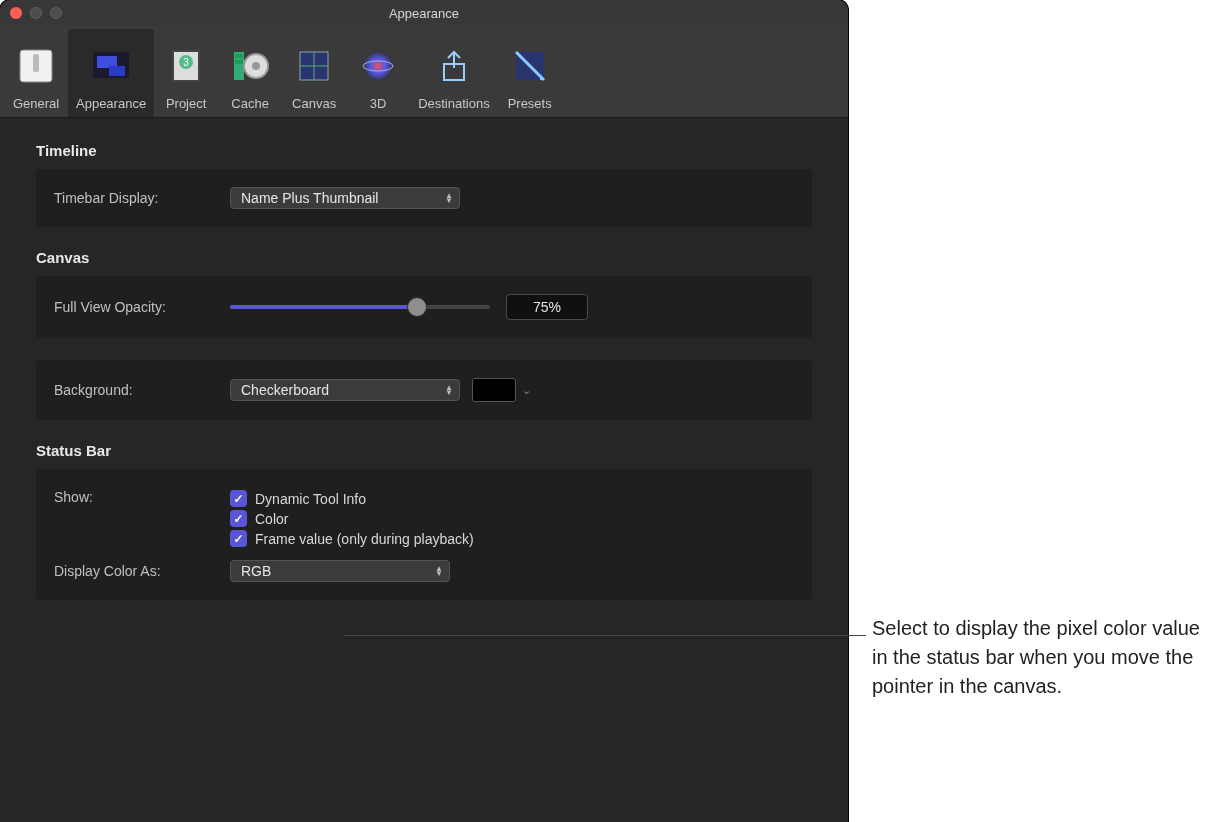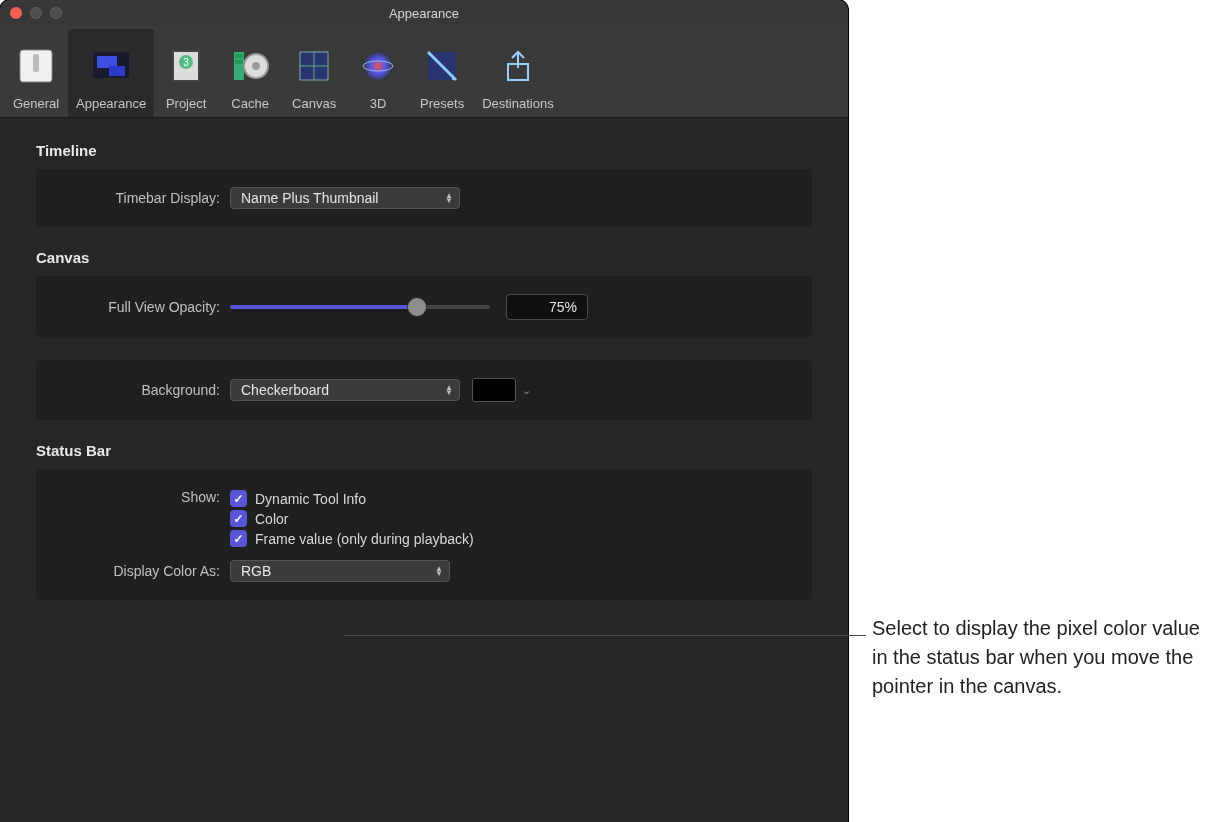--- a/index.html
+++ b/index.html
@@ -30,21 +30,21 @@
   .tool-item.active { background: #2a2a2a; }
   .tool-icon {
     width: 48px; height: 48px; display: flex; align-items: center; justify-content: center;
     margin-bottom: 6px;
   }
   .content { padding: 24px 36px; color: #e8e8e8; }
   .section { margin-bottom: 22px; }
   .section-title { font-size: 15px; color: #e8e8e8; margin-bottom: 10px; font-weight: 700; }
   .section-body { background: #1f1f1f; border-radius: 4px; padding: 14px 18px; }
   .row { display: flex; align-items: center; margin: 4px 0; }
-  .label { width: 176px; text-align: right; color: #c0c0c0; font-size: 14px; padding-right: 10px; }
+  .label { width: 176px; text-align: left; color: #c0c0c0; font-size: 14px; padding-right: 10px; }
   .select {
     background: #3b3b3b; border: 1px solid #545454; border-radius: 4px; color: #e6e6e6;
     font-size: 14px; padding: 3px 24px 3px 10px; height: 22px; position: relative;
     display: inline-flex; align-items: center; min-width: 230px; cursor: pointer;
   }
   .select-arrows {
     position: absolute; right: 6px; top: 50%; transform: translateY(-50%);
     display: flex; flex-direction: column; line-height: 5px; font-size: 8px; color: #bbb;
   }
   .slider-wrap { display: flex; align-items: center; flex: 1; gap: 16px; }
@@ -53,21 +53,21 @@
   }
   .slider-fill { position: absolute; left: 0; top: 0; bottom: 0; background: #5856d6; border-radius: 2px; }
   .slider-knob {
     position: absolute; top: 50%; transform: translate(-50%,-50%);
     width: 18px; height: 18px; border-radius: 50%; background: #8e8e8e;
     box-shadow: 0 0 0 1px #333;
   }
   .num-field {
     background: #101010; border: 1px solid #4a4a4a; border-radius: 4px;
     color: #e6e6e6; font-size: 14px; padding: 3px 10px; width: 82px; text-align: right; height: 26px;
-    display: inline-flex; align-items: center; justify-content: flex-end;
+    display: inline-flex; align-items: center; justify-content: center;
   }
   .color-well {
     width: 44px; height: 24px; background: #000; border: 1px solid #555; border-radius: 3px;
     display: inline-block; margin-left: 12px;
   }
   .disclosure { color: #888; font-size: 11px; margin-left: 6px; }
   .check-row { display: flex; align-items: center; gap: 8px; margin: 3px 0; }
   .checkbox {
     width: 17px; height: 17px; border-radius: 4px; display: inline-flex;
     align-items: center; justify-content: center; font-size: 12px; font-weight: bold;
@@ -162,36 +162,36 @@
             </defs>
             <circle cx="20" cy="20" r="15" fill="url(#g3d)"></circle>
             <ellipse cx="20" cy="20" rx="15" ry="5" fill="none" stroke="#9bd" stroke-width="1"></ellipse>
           </svg>
       </div>
       <span>3D</span>
     </div>
     <div class="tool-item">
       <div class="tool-icon">
         <svg width="40" height="40">
+            <rect x="10" y="18" width="20" height="16" fill="none" stroke="#9cf" stroke-width="2"></rect>
+            <line x1="20" y1="6" x2="20" y2="22" stroke="#9cf" stroke-width="2"></line>
+            <polyline points="14,12 20,6 26,12" fill="none" stroke="#9cf" stroke-width="2"></polyline>
+          </svg>
+      </div>
+      <span>Destinations</span>
+    </div>
+    <div class="tool-item">
+      <div class="tool-icon">
+        <svg width="40" height="40">
             <rect x="6" y="6" width="28" height="28" fill="#2a3570"></rect>
             <line x1="6" y1="6" x2="34" y2="34" stroke="#8cf" stroke-width="3"></line>
             <polygon points="30,30 34,34 30,34" fill="#8cf"></polygon>
           </svg>
       </div>
       <span>Presets</span>
-    </div>
-    <div class="tool-item">
-      <div class="tool-icon">
-        <svg width="40" height="40">
-            <rect x="10" y="18" width="20" height="16" fill="none" stroke="#9cf" stroke-width="2"></rect>
-            <line x1="20" y1="6" x2="20" y2="22" stroke="#9cf" stroke-width="2"></line>
-            <polyline points="14,12 20,6 26,12" fill="none" stroke="#9cf" stroke-width="2"></polyline>
-          </svg>
-      </div>
-      <span>Destinations</span>
     </div>
   </div>
 
   <div class="content">
 
     <div class="section">
       <div class="section-title">Timeline</div>
       <div class="section-body">
         <div class="row">
           <div class="label">Timebar Display:</div>

